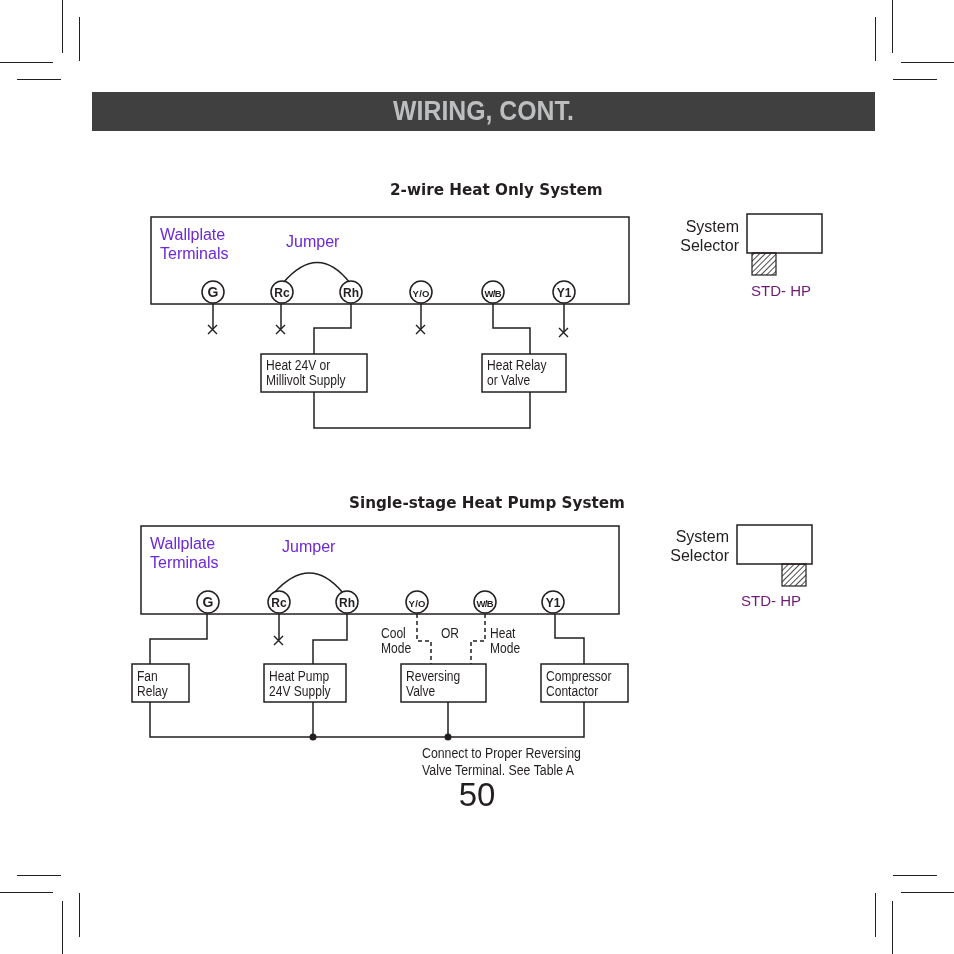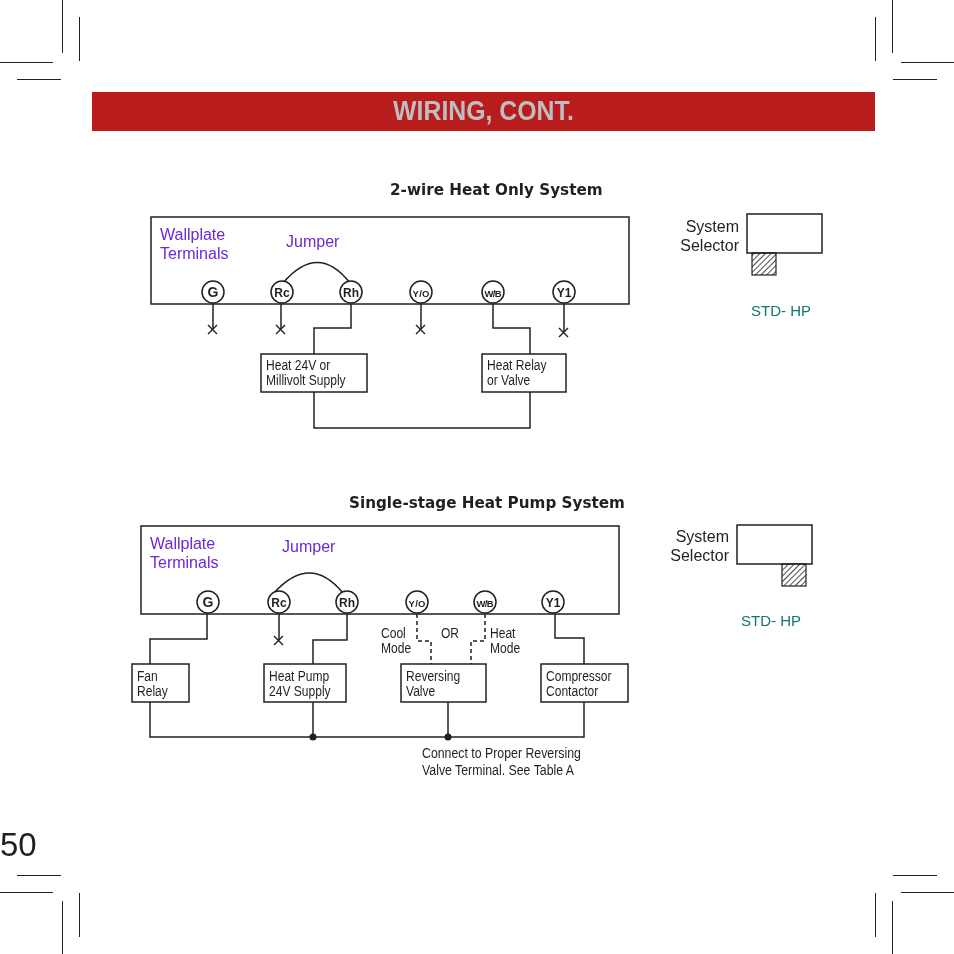--- a/index.html
+++ b/index.html
@@ -1,28 +1,28 @@
 <!DOCTYPE html>
 <html><head>
 <meta charset="utf-8">
 <style>
   html, body { margin:0; padding:0; background:#ffffff; }
   body { width:954px; height:954px; position:relative; overflow:hidden; font-family:"Liberation Sans", sans-serif; color:#231f20; }
   .crop { position:absolute; background:#231f20; }
-  .header-bar { position:absolute; left:92px; top:92px; width:783px; height:39px; background:#b91c1c; }
+  .header-bar { position:absolute; left:92px; top:92px; width:783px; height:39px; background:#404040; }
   .header-title { position:absolute; left:0; right:0; top:0; height:39px; line-height:39px; text-align:center; color:#bcbec0; font-weight:bold; font-size:27px; letter-spacing:0px; transform:scaleX(0.92); }
   .section-title { position:absolute; font-family:"DejaVu Sans", sans-serif; font-weight:bold; font-size:16px; color:#231f20; white-space:nowrap; transform:scaleX(0.95); transform-origin:left center; }
   svg.diagram { position:absolute; left:0; top:0; width:954px; height:954px; }
   svg text { fill:#231f20; }
   .lbl { position:absolute; font-size:16px; line-height:19px; color:#6d28d9; white-space:pre; }
   .box-lbl { position:absolute; font-size:14px; line-height:15px; color:#231f20; white-space:pre; transform:scaleX(0.86); transform-origin:left top; }
   .sel-lbl { position:absolute; font-size:16px; line-height:19px; text-align:right; color:#231f20; }
-  .std { position:absolute; font-size:15px; color:#0f766e;margin-top:20px; }
+  .std { position:absolute; font-size:15px; color:#701a75; }
   .note { position:absolute; font-size:14px; line-height:17px; color:#231f20; transform:scaleX(0.88); transform-origin:left top; white-space:nowrap; }
-  .page-num { position:absolute; left:0; right:0; top:826px; font-size:33px; color:#231f20; }
+  .page-num { position:absolute; left:0; right:0; top:776px; text-align:center; font-size:33px; color:#231f20; }
 </style>
 </head>
 <body>
 
 <div class="crop" style="left:62px;top:0;width:1px;height:53px;"></div>
 <div class="crop" style="left:79px;top:17px;width:1px;height:44px;"></div>
 <div class="crop" style="left:0;top:62px;width:53px;height:1px;"></div>
 <div class="crop" style="left:17px;top:79px;width:44px;height:1px;"></div>
 <div class="crop" style="left:892px;top:0;width:1px;height:53px;"></div>
 <div class="crop" style="left:875px;top:17px;width:1px;height:44px;"></div>

